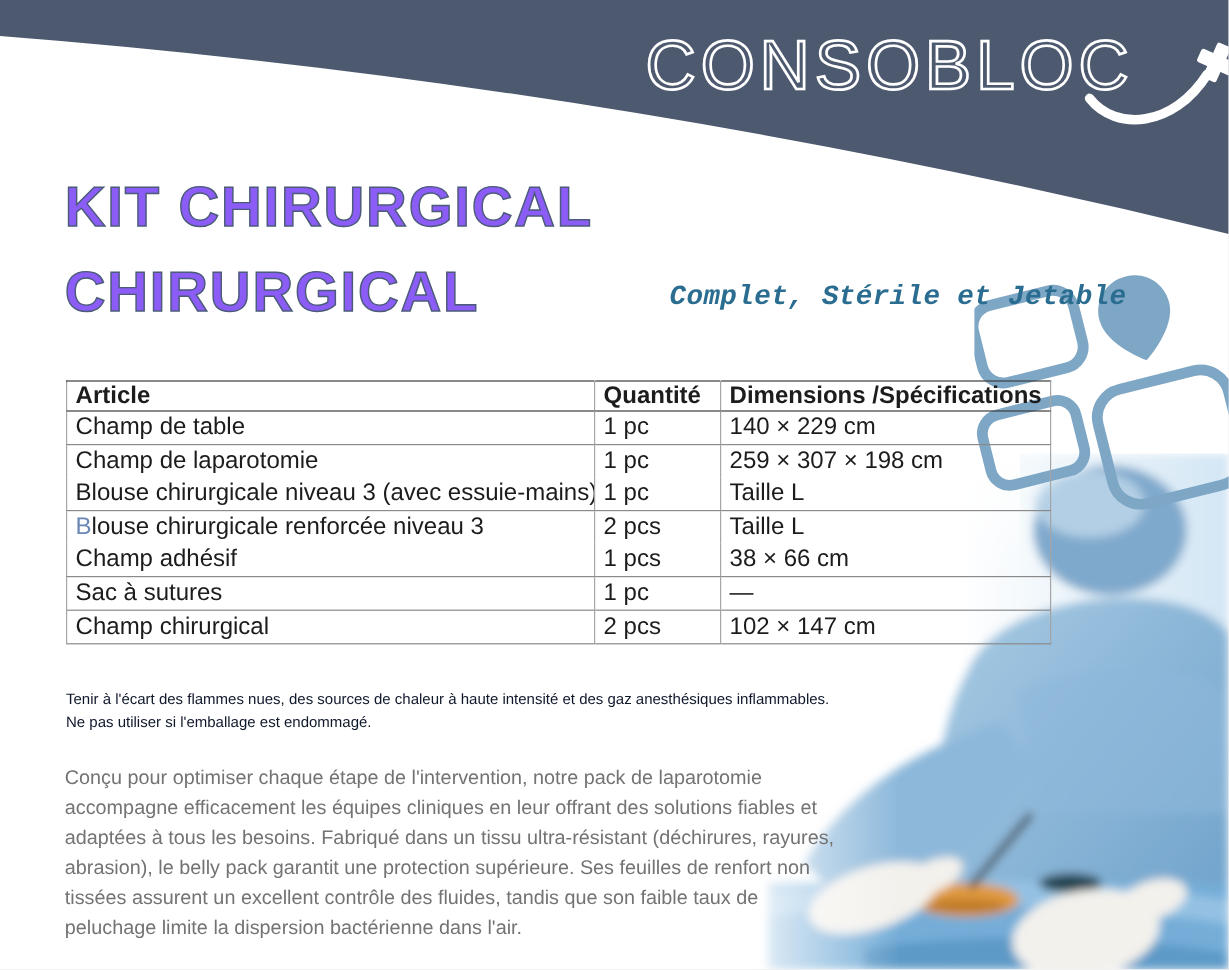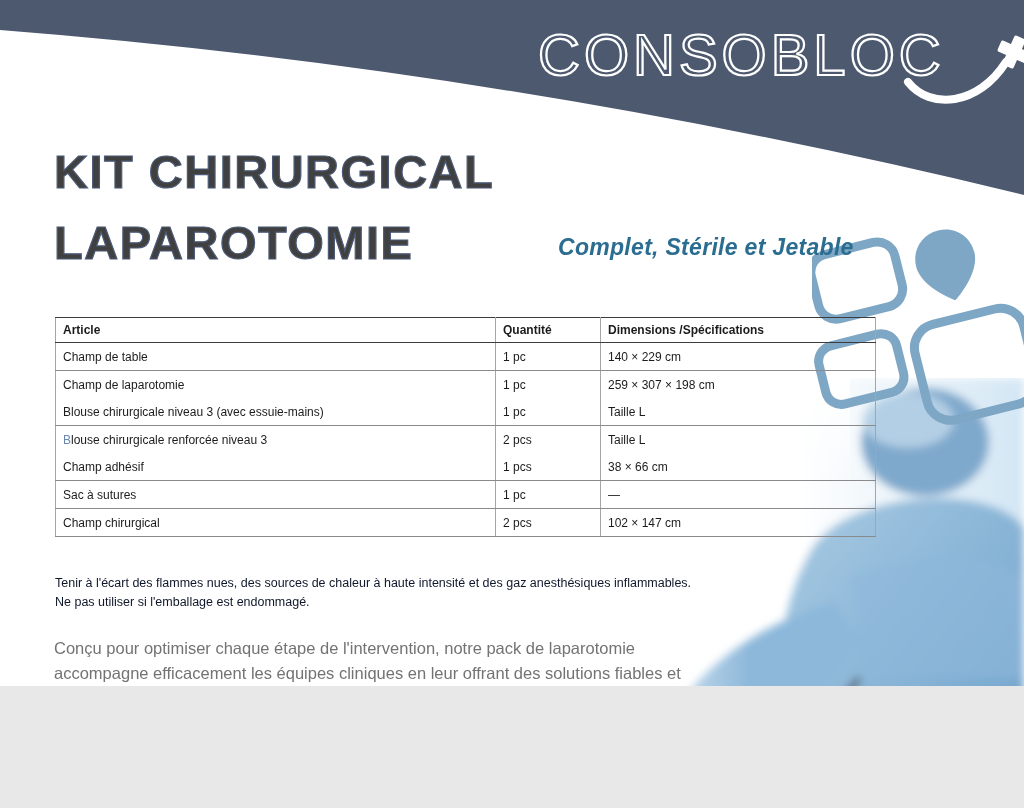--- a/index.html
+++ b/index.html
@@ -1,48 +1,48 @@
 <!DOCTYPE html>
 <html><head>
 <meta charset="utf-8">
 <style>
   html,body{margin:0;padding:0;background:#e8e8e8;}
   .page{
-    position:relative; width:1024px; height:686px; margin:0 auto;
+    position:relative; width:1024px; height:808px; margin:0 auto;
     background:#ffffff; overflow:hidden;
     font-family:"Liberation Sans", sans-serif;
   }
   
   .header-band{position:absolute;top:0;left:0;width:1024px;height:220px;z-index:4;pointer-events:none;}
   .logo{position:absolute;top:22px;left:538px;z-index:5;display:flex;align-items:flex-start;}
   .logo-text{
     font-size:58px;line-height:66px;letter-spacing:4px;font-weight:400;
     color:transparent;-webkit-text-stroke:2.2px #ffffff;
   }
   @supports not (-webkit-text-stroke:1px black){ .logo-text{color:#fff;} }
   .logo-swoosh{position:absolute;left:362px;top:8px;}
   
   .title{
     position:absolute;left:54px;top:136px;z-index:3;
-    color:#404040;font-weight:bold;font-size:47px;line-height:71px;
+    color:#8b5cf6;font-weight:bold;font-size:47px;line-height:71px;
     letter-spacing:1.5px;-webkit-text-stroke:1.2px #4b5b79;
   }
   .subtitle{
     position:absolute;left:558px;top:234px;z-index:3;
-    color:#2a6d90;font-style:italic;font-weight:600;font-size:23px;letter-spacing:.3px;
+    color:#2a6d90;font-style:italic;font-weight:600;font-size:23px;letter-spacing:.3px;font-family:Liberation Mono, monospace;
   }
   
   .watermark{position:absolute;left:812px;top:220px;z-index:2;pointer-events:none;}
   
   .photo{position:absolute;left:600px;top:378px;z-index:1;pointer-events:none;}
   
   table.items{
     position:absolute;left:55px;top:317px;z-index:3;
     width:820px;border-collapse:collapse;table-layout:fixed;
-    font-size:12px;color:#1c1c1c;background:transparent;
+    font-size:20px;color:#1c1c1c;background:transparent;
     border-top:1.5px solid #3c3c3c;border-bottom:1px solid #8a8a8a;
     border-left:1px solid #a5a5a5;border-right:1px solid #a5a5a5;
   }
   table.items col.c-article{width:440px;}
   table.items col.c-qty{width:105px;}
   table.items col.c-dims{width:275px;}
   table.items th{
     text-align:left;font-weight:bold;height:24px;padding:0 0 0 7px;
     border-bottom:1.5px solid #3c3c3c;
   }
@@ -79,21 +79,21 @@
       <path d="M8,52 C30,80 78,76 106,32" fill="none" stroke="#ffffff" stroke-width="8" stroke-linecap="round"></path>
       <g transform="translate(114,22) rotate(24)" fill="#ffffff">
         <rect x="-6" y="-16" width="12" height="32" rx="2"></rect>
         <rect x="-16" y="-6" width="32" height="12" rx="2"></rect>
       </g>
     </svg>
   </div>
 
   <div class="title">
     <div>KIT CHIRURGICAL</div>
-    <div>LAPAROTOMIE</div>
+    <div>CHIRURGICAL</div>
   </div>
   <div class="subtitle">Complet, Stérile et Jetable</div>
 
   <svg class="photo" width="424" height="430" viewBox="0 0 424 430">
     <defs>
       <linearGradient id="bgG" x1="0" y1="0" x2="1" y2="0">
         <stop offset="0" stop-color="#ffffff"></stop>
           <stop offset="1" stop-color="#d3e6f4"></stop>
       </linearGradient>
       <linearGradient id="bodyG" x1="0" y1="0" x2="1" y2="1">

